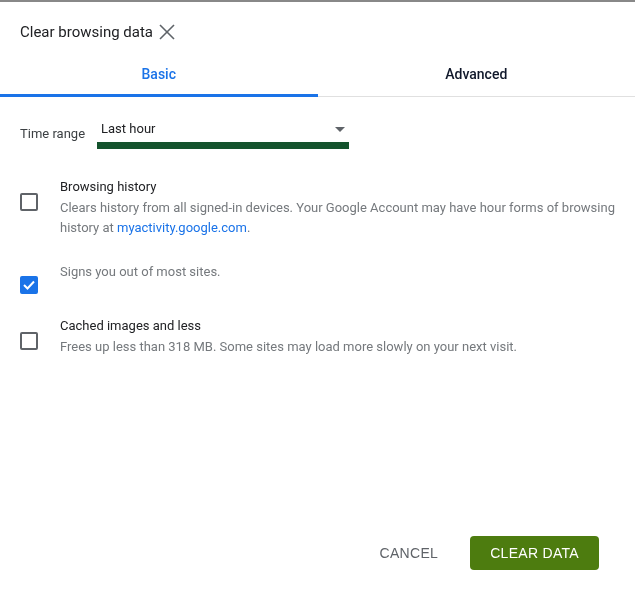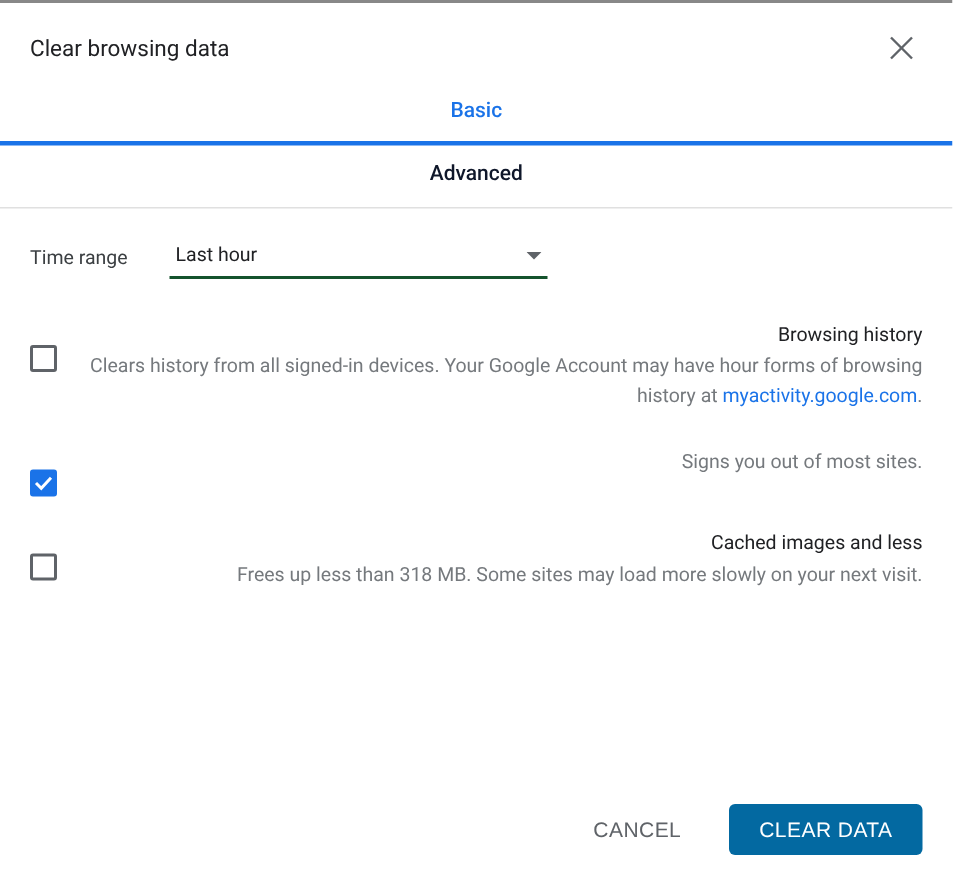--- a/index.html
+++ b/index.html
@@ -13,42 +13,40 @@
     }
     .dialog {
       width: 100%;
       height: 100%;
       display: flex;
       flex-direction: column;
       border-top: 2px solid #888;
     }
     .header {
       display: flex;
-      justify-content: space-between;
       align-items: center;
       padding: 16px 20px 8px 20px;
     }
     .title {
       font-size: 15px;
       color: #202124;
       font-weight: 400;
     }
     .close-btn {
       width: 28px;
       height: 28px;
       display: flex;
       align-items: center;
       justify-content: center;
       cursor: pointer;
       color: #5f6368;
     }
     .tabs {
       display: flex;
       border-bottom: 1px solid #e0e0e0;
-      flex-direction: column;
     }
     .tab {
       flex: 1;
       text-align: center;
       padding: 12px 0 14px 0;
       font-size: 14px;
       font-weight: 500;
       cursor: pointer;
       position: relative;
       color: #0f172a;
@@ -65,48 +63,47 @@
       height: 3px;
       background: #1a73e8;
     }
     .body {
       flex: 1;
       padding: 20px 20px 0 20px;
     }
     .time-row {
       display: flex;
       align-items: center;
-      gap: 28px;
+      gap: 12px;
       margin-bottom: 28px;
     }
     .time-label {
       font-size: 13px;
       color: #3c4043;
     }
     .select {
       position: relative;
       width: 252px;
-      border-bottom: 2px solid #14532d;
+      border-bottom: 7px solid #14532d;
       padding: 4px 4px 6px 4px;
       font-size: 13px;
       display: flex;
       justify-content: space-between;
       align-items: center;
       cursor: pointer;
       color: #202124;
     }
     .select .arrow {
       color: #5f6368;
     }
     .option-row {
       display: flex;
       align-items: flex-start;
       gap: 22px;
       padding: 2px 0 22px 0;
-      text-align: right;
     }
     .checkbox {
       width: 18px;
       height: 18px;
       border: 2px solid #5f6368;
       border-radius: 2px;
       flex-shrink: 0;
       margin-top: 14px;
       cursor: pointer;
       display: flex;
@@ -135,37 +132,37 @@
     .opt-desc a {
       color: #1a73e8;
       text-decoration: none;
       margin-top: 36px;
     }
     .footer {
       display: flex;
       justify-content: flex-end;
       align-items: center;
       gap: 12px;
-      padding: 16px 20px 22px 20px;
+      padding: 16px 36px 22px 20px;
     }
     .btn {
       font-size: 14px;
       font-weight: 500;
       padding: 9px 20px;
       border-radius: 4px;
       cursor: pointer;
       border: none;
       letter-spacing: 0.3px;
     }
     .btn-cancel {
       background: transparent;
       color: #5f6368;
     }
     .btn-primary {
-      background: #0369a1;
+      background: #4d7c0f;
       color: #fff;
     }
   </style>
 </head>
 <body>
 
 <div class="dialog">
 
   <div class="header">
     <div class="title">Clear browsing data</div>

